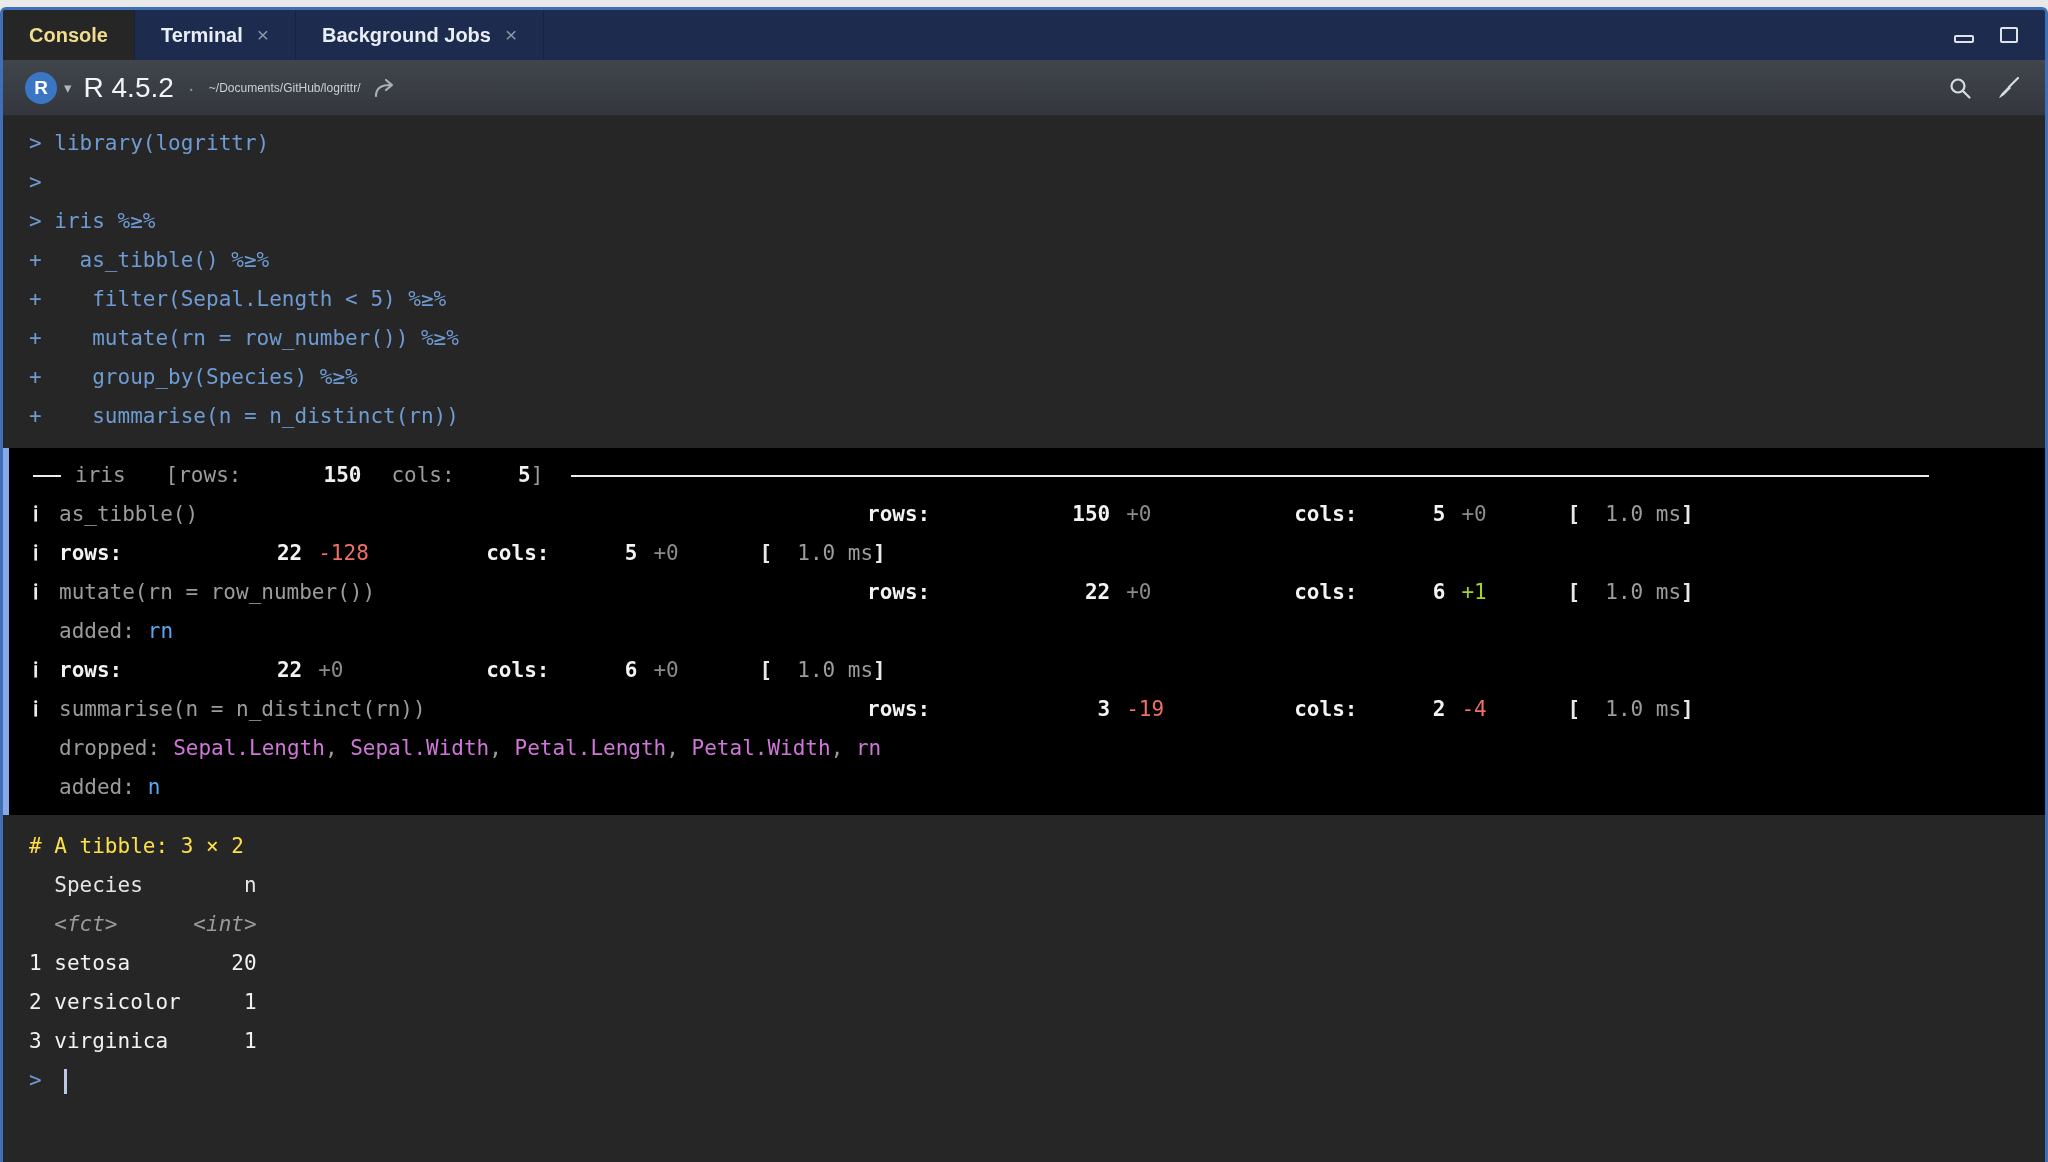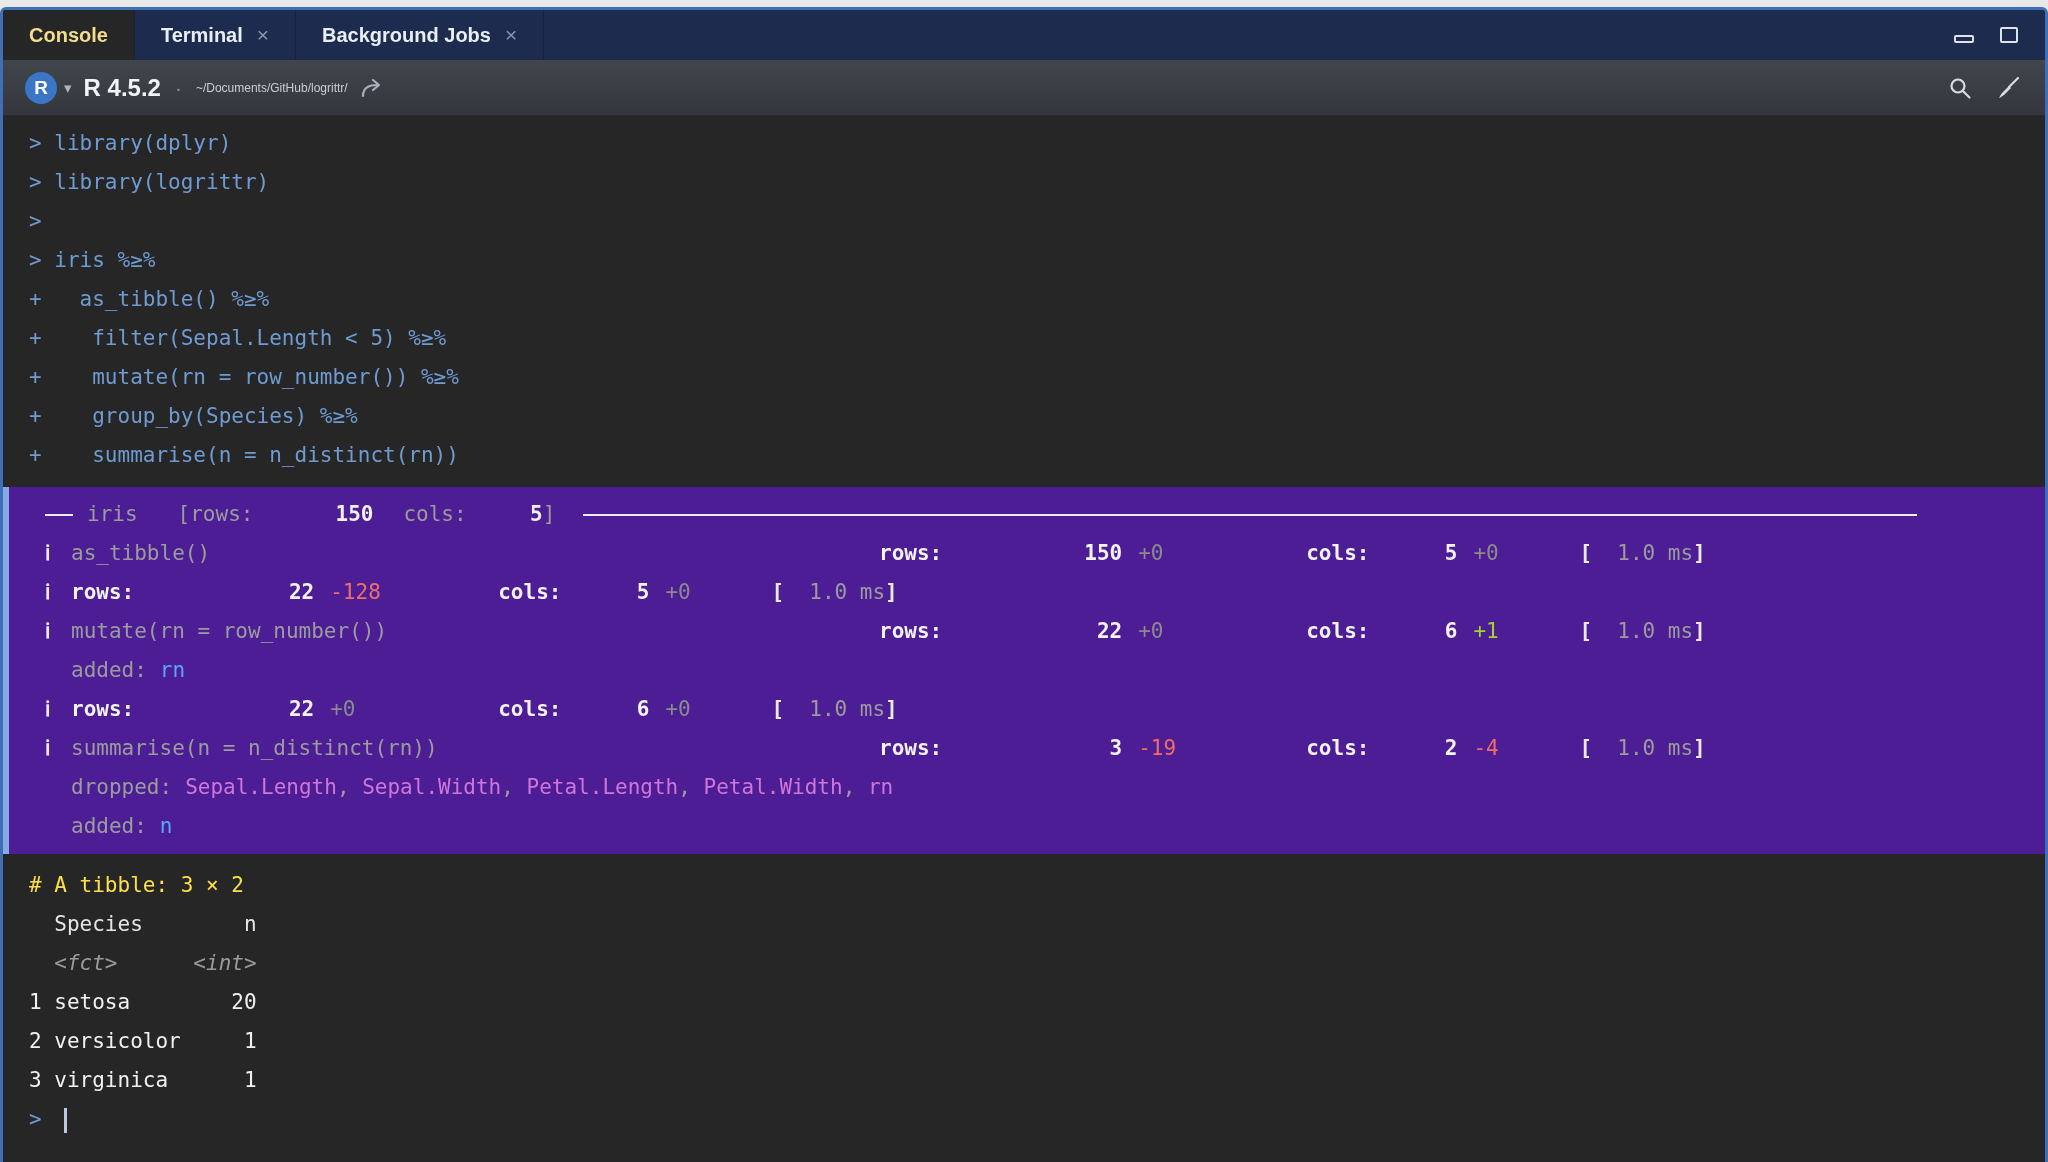--- a/index.html
+++ b/index.html
@@ -16,33 +16,33 @@
   .tab-close { margin-left:14px; color:#8d97ab; font-size:21px; font-weight:400; }
   .tab-spacer { flex:1; }
   .win-controls { display:flex; align-items:center; gap:20px; padding-right:24px; }
   .win-icon { display:flex; align-items:center; }
   
   .toolbar { height:56px; background:linear-gradient(#41454c,#33373d); display:flex; align-items:center;
              padding:0 22px; flex:none; border-bottom:1px solid #26292e; }
   .r-logo { width:32px; height:32px; border-radius:50%; background:#3a76c4; color:#fff;
             font-size:19px; font-weight:700; line-height:32px; text-align:center; flex:none; }
   .caret { color:#aeb6c2; font-size:15px; margin-left:7px; }
-  .r-version { color:#f2f4f7; font-weight:700; font-size:24px; margin-left:12px; }
+  .r-version { color:#f2f4f7; font-weight:400; font-size:28px; margin-left:12px; }
   .sep-dot { color:#8b929c; margin:0 14px; font-size:21px; }
   .wd { color:#c9ced6; font-size:12px; }
   .goto-icon { margin-left:12px; display:flex; align-items:center; }
   .toolbar-spacer { flex:1; }
   .tool-icon { display:flex; align-items:center; margin-left:22px; cursor:pointer; }
   
   .console { flex:1; background:#262626; padding-top:8px;
              font-family:"DejaVu Sans Mono",monospace; font-size:21px; line-height:39px; overflow:hidden; }
   .cline { white-space:pre; padding-left:26px; }
   .t-blue { color:#6f9bd3; }
   
-  .trace { background:#4c1d95; border-left:6px solid #87a9e6; margin:12px 0; padding:8px 16px; }
+  .trace { background:#000000; border-left:6px solid #87a9e6; margin:12px 0; padding:8px 4px; }
   .trace-header { display:flex; align-items:center; white-space:pre; padding-left:20px; height:39px; color:#9c9c9c; }
   .rule { border-top:2px solid #ededed; height:0; }
   .rule-start { width:28px; margin-right:14px; flex:none; }
   .hdr-rows-label { margin-left:40px; }
   .hdr-val { text-align:right; color:#f0f0f0; font-weight:700; }
   .hdr-rows-val { width:120px; }
   .hdr-cols-label { margin-left:30px; }
   .hdr-cols-val { width:76px; }
   .rule-end { flex:1; margin-left:28px; margin-right:112px; }
   .step { display:flex; white-space:pre; padding-left:20px; }
@@ -126,21 +126,20 @@
     <span class="tool-icon">
       <svg width="28" height="26" viewBox="0 0 28 26">
           <line x1="23" y1="3" x2="14" y2="12" stroke="#d8dde4" stroke-width="2.2" stroke-linecap="round"></line>
           <path d="M14 11 L8 17 c-2.5 2.5 -4 6 -4 6 s3.5 -1.5 6 -4 l6 -6 z" fill="#d8dde4"></path>
         </svg>
     </span>
   </div>
 
   <div class="console">
 
-    <div class="cline"><span class="t-blue">&gt;</span><span class="t-blue"> library(dplyr)</span></div>
     <div class="cline"><span class="t-blue">&gt;</span><span class="t-blue"> library(logrittr)</span></div>
     <div class="cline"><span class="t-blue">&gt;</span><span class="t-blue"></span></div>
     <div class="cline"><span class="t-blue">&gt;</span><span class="t-blue"> iris %≥%</span></div>
     <div class="cline"><span class="t-blue">+</span><span class="t-blue">   as_tibble() %≥%</span></div>
     <div class="cline"><span class="t-blue">+</span><span class="t-blue">    filter(Sepal.Length &lt; 5) %≥%</span></div>
     <div class="cline"><span class="t-blue">+</span><span class="t-blue">    mutate(rn = row_number()) %≥%</span></div>
     <div class="cline"><span class="t-blue">+</span><span class="t-blue">    group_by(Species) %≥%</span></div>
     <div class="cline"><span class="t-blue">+</span><span class="t-blue">    summarise(n = n_distinct(rn))</span></div>
 
     <div class="trace">

